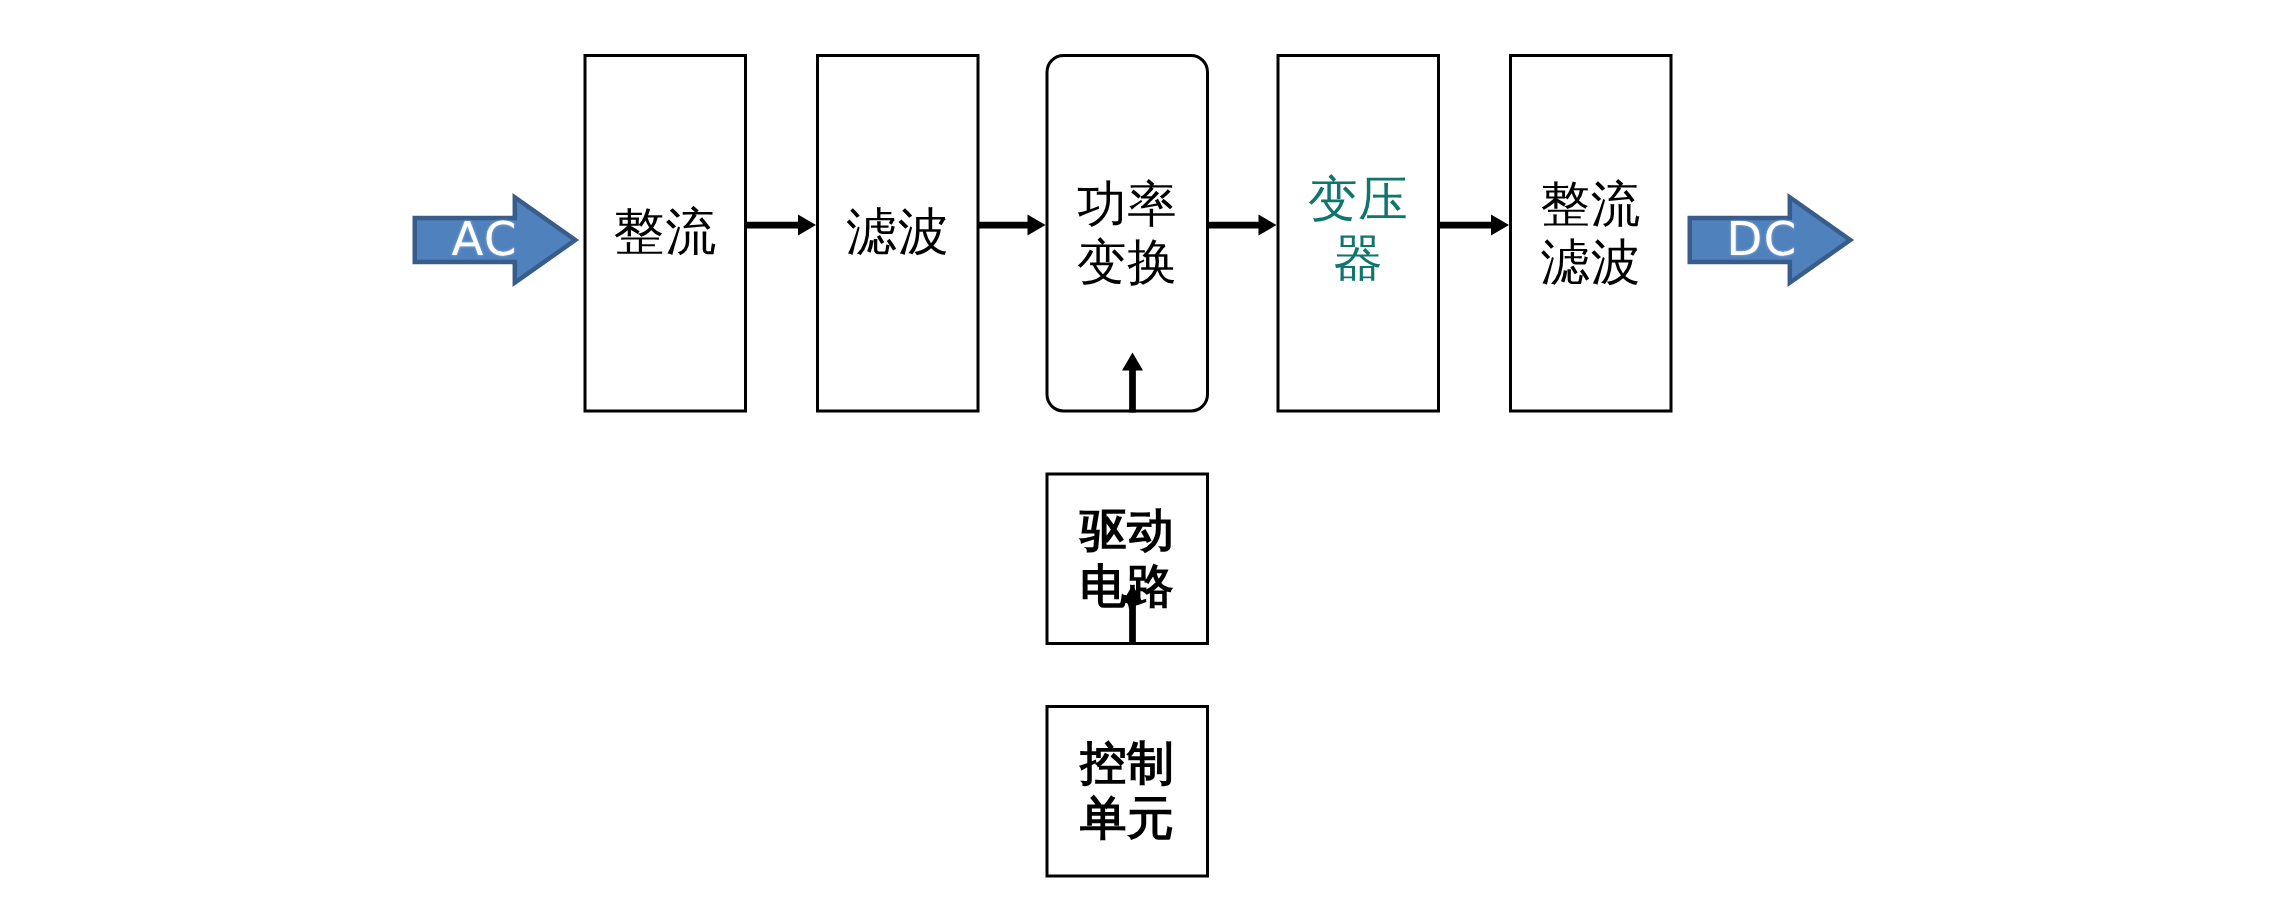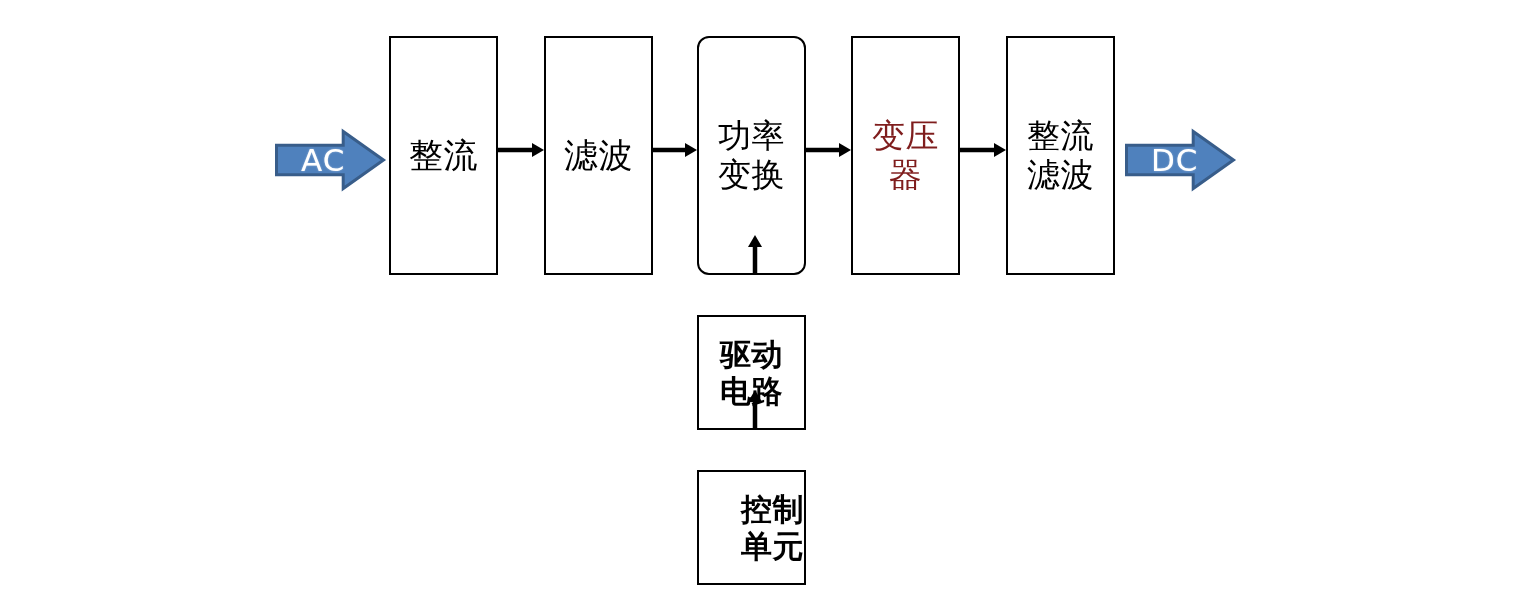--- a/index.html
+++ b/index.html
@@ -89,32 +89,32 @@
       <div class="block-label" style="color: rgb(0, 0, 0);">整流</div>
     </div>
     <div class="block" style="left: 544px; top: 36px; width: 109px; height: 239px; border-color: rgb(0, 0, 0);">
       <div class="block-label" style="color: rgb(0, 0, 0);">滤波</div>
     </div>
     <div class="block" style="left: 697px; top: 36px; width: 109px; height: 239px; border-color: rgb(0, 0, 0); border-radius: 12px;">
       <div class="block-label two-line" style="color: rgb(0, 0, 0);">功率
 变换</div>
     </div>
     <div class="block" style="left: 851px; top: 36px; width: 109px; height: 239px; border-color: rgb(0, 0, 0);">
-      <div class="block-label two-line" style="color: #7f1d1d;">变压
+      <div class="block-label two-line" style="color: #0f766e; font-family: Liberation Mono, monospace;">变压
 器</div>
     </div>
     <div class="block" style="left: 1006px; top: 36px; width: 109px; height: 239px; border-color: rgb(0, 0, 0);">
       <div class="block-label two-line" style="color: rgb(0, 0, 0);">整流
 滤波</div>
     </div>
     <div class="block block-sm" style="left: 697px; top: 315px; width: 109px; height: 115px; border-color: rgb(0, 0, 0);">
       <div class="block-label two-line" style="color: rgb(0, 0, 0);">驱动
 电路</div>
     </div>
-    <div class="block block-sm" style="left: 697px; top: 470px; width: 109px; height: 115px; border-color: rgb(0, 0, 0); justify-content: flex-end;">
+    <div class="block block-sm" style="left: 697px; top: 470px; width: 109px; height: 115px; border-color: rgb(0, 0, 0);">
       <div class="block-label two-line" style="color: rgb(0, 0, 0);">控制
 单元</div>
     </div>
     <div class="conn" style="left: 498px; top: 140px;">
       <svg width="46" height="20" viewBox="0 0 46 20">
         <line x1="0" y1="10" x2="35" y2="10" stroke="#000000" stroke-width="4.5"></line>
         <polygon points="46,10 34,3 34,17" fill="#000000"></polygon>
       </svg>
     </div>
     <div class="conn" style="left: 652px; top: 140px;">

